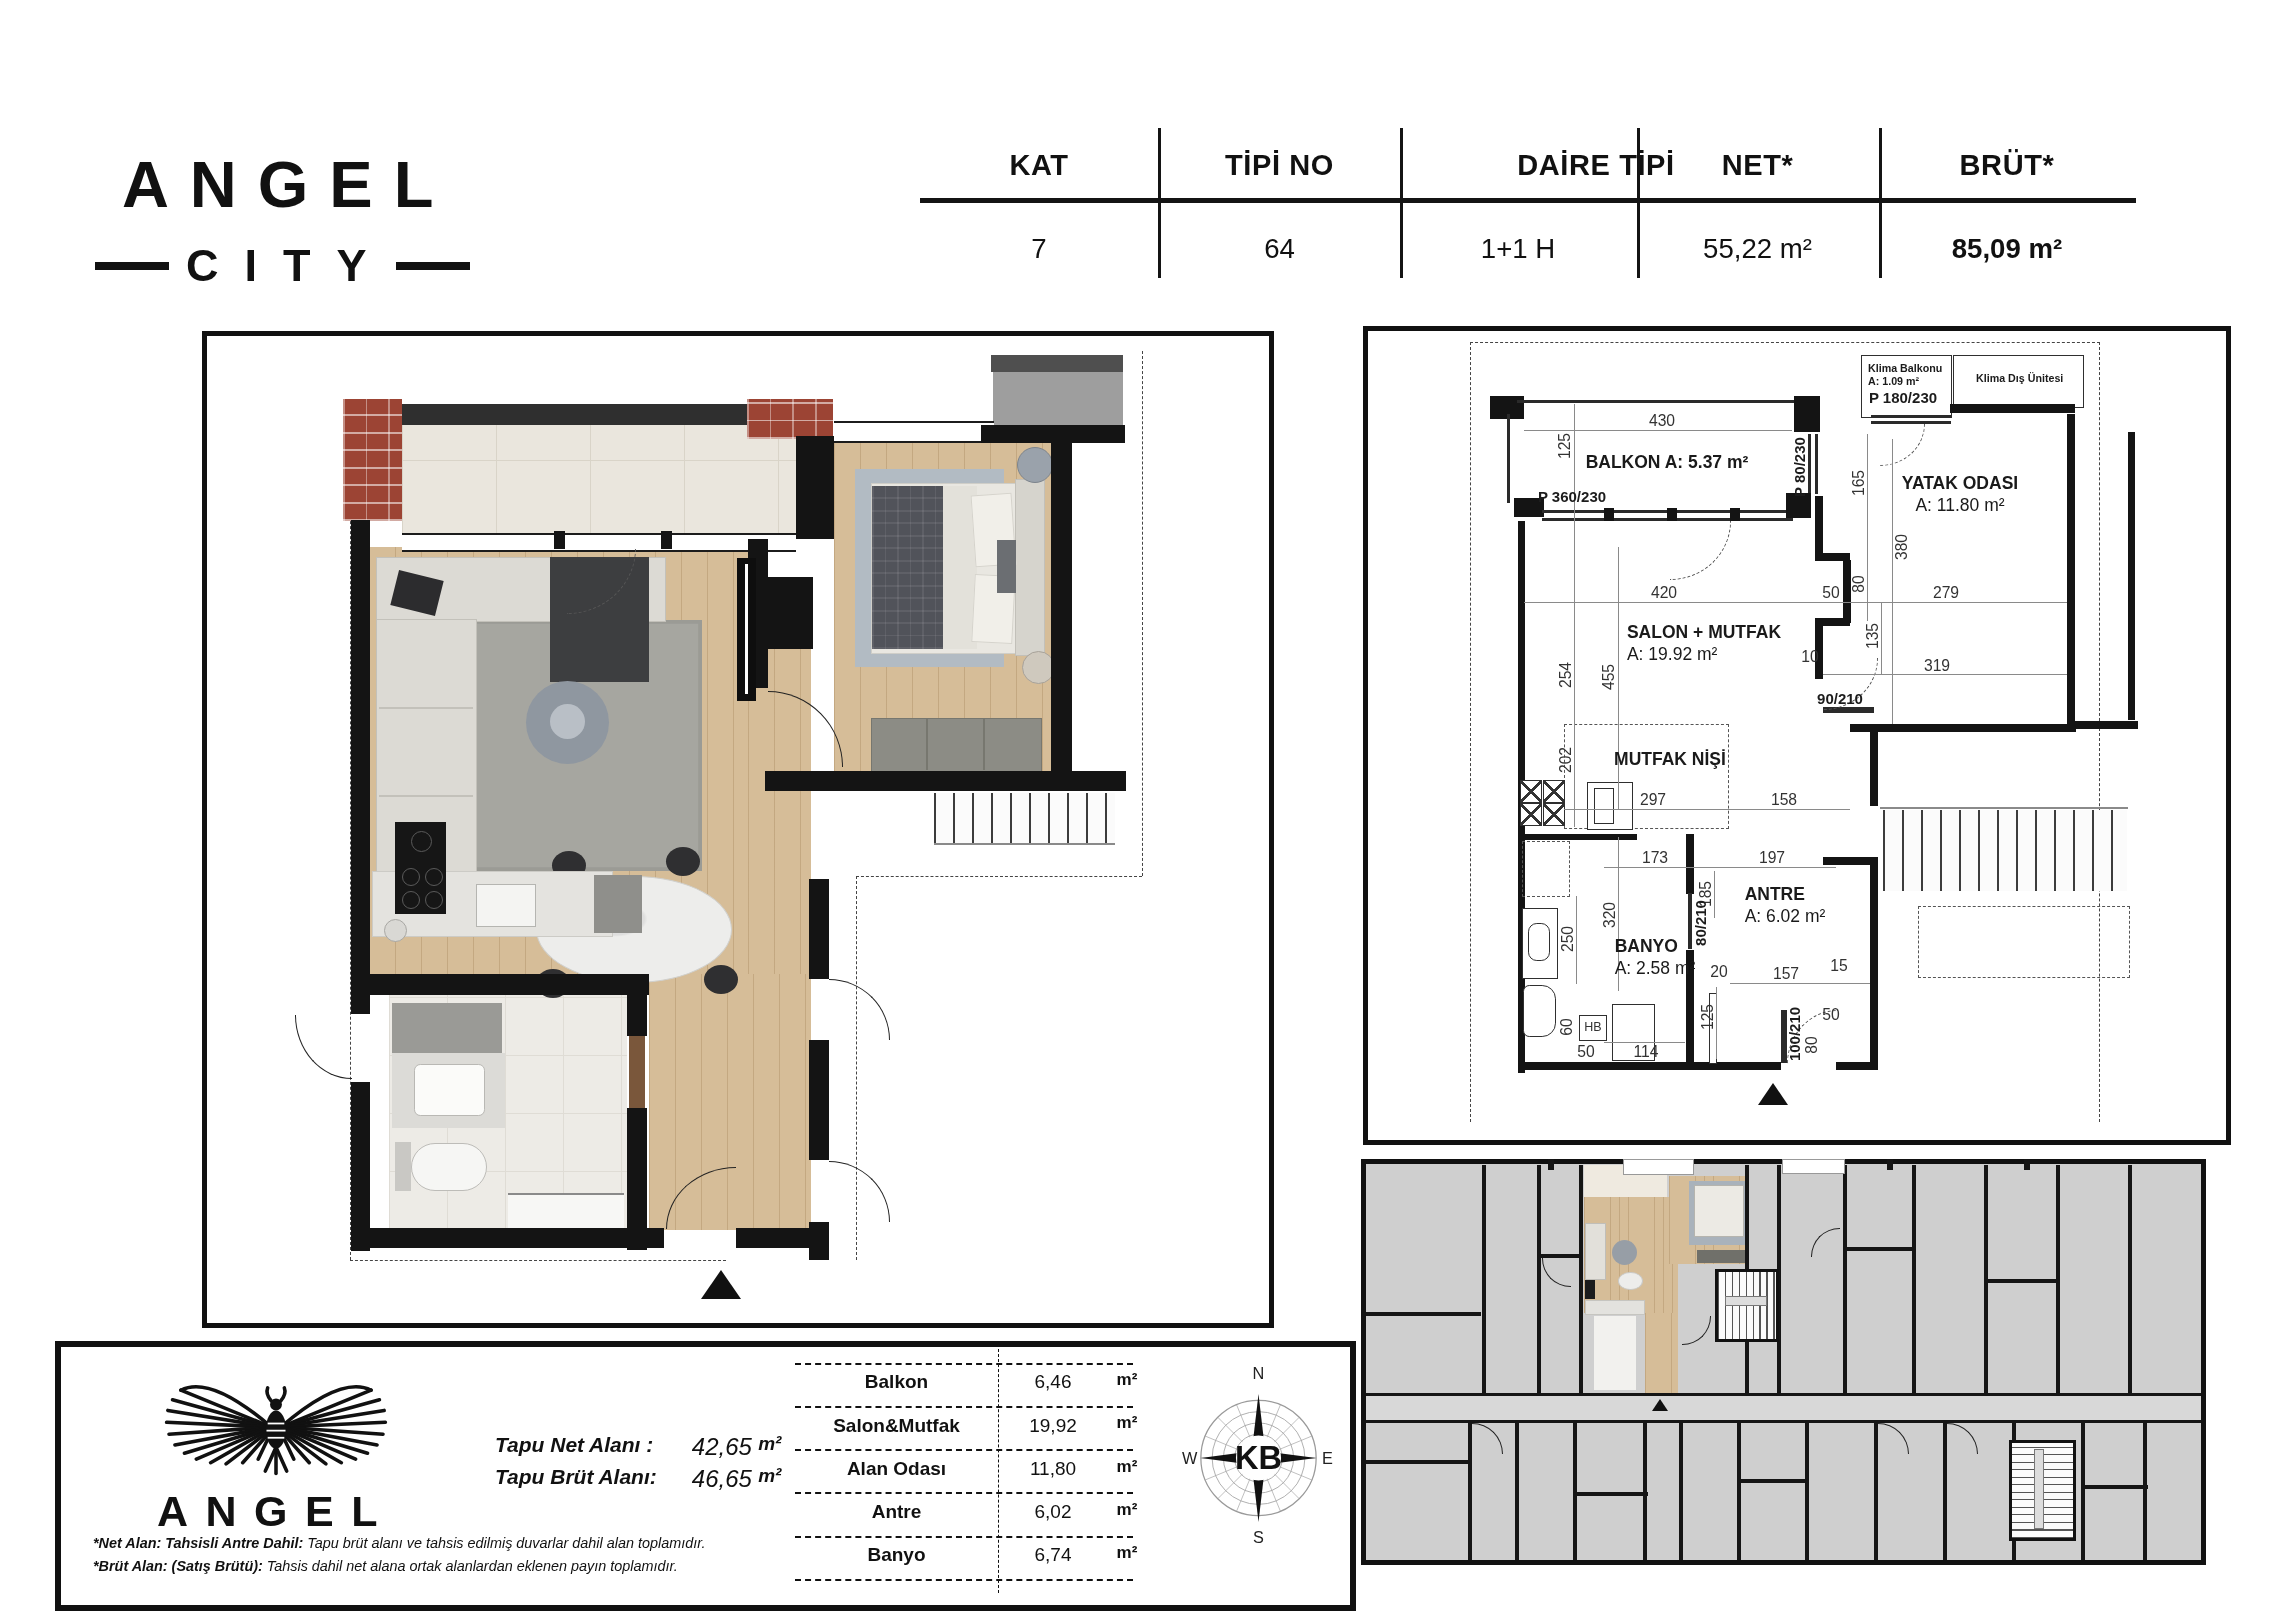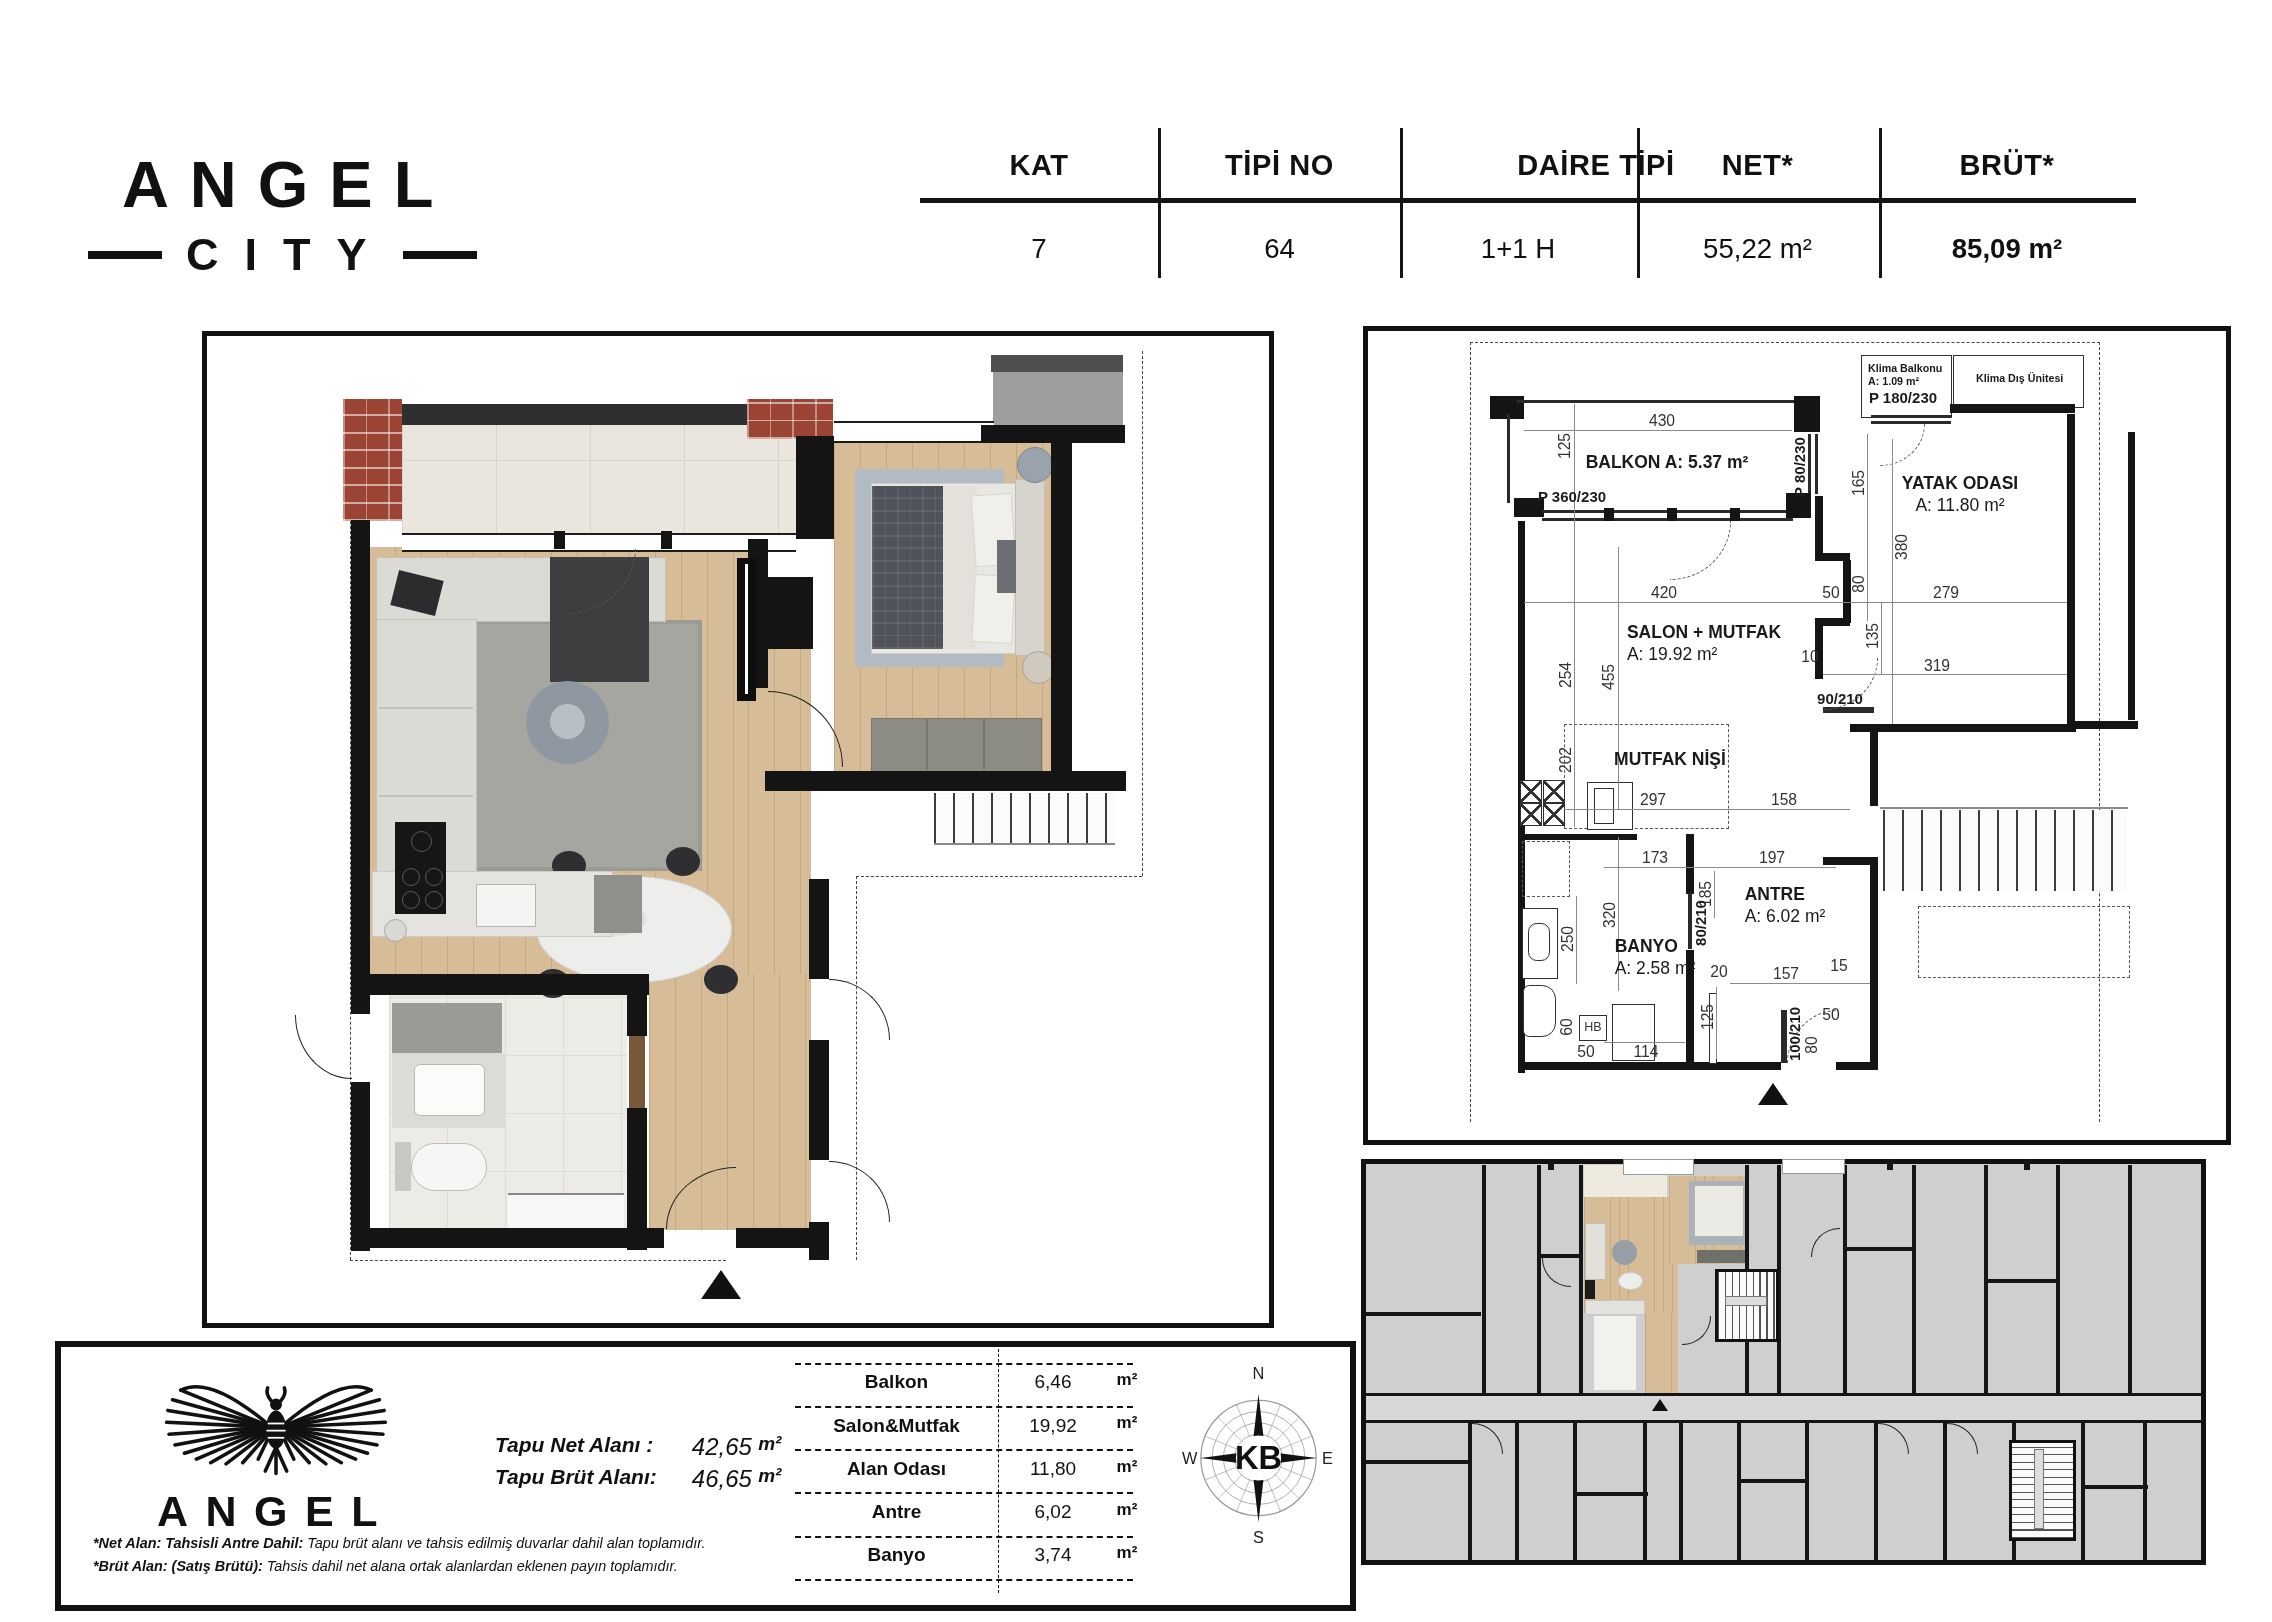--- a/index.html
+++ b/index.html
@@ -45,21 +45,21 @@
   .stairsHs{position:absolute;background:#fbfbfb;
      background-image:repeating-linear-gradient(0deg,#555 0 1.3px,rgba(0,0,0,0) 1.3px 7.5px)}
 </style>
 </head>
 <body>
 
 <div class="stage">
 
   <div class="abs" style="left:88px;top:147px;width:389px;text-align:center">
     <div style="font-size:65px;font-weight:800;letter-spacing:21px;margin-left:11.3px">ANGEL</div>
-    <div style="display:flex;align-items:center;justify-content:space-between;margin-top:7px">
+    <div style="display:flex;align-items:center;justify-content:center;margin-top:18px">
       <span style="display:inline-block;width:74px;height:8.1px;background:#111"></span>
       <span style="font-size:45px;font-weight:800;letter-spacing:26px;margin:0 3.8px 0 17.5px">CITY</span>
       <span style="display:inline-block;width:74px;height:8.1px;background:#111"></span>
     </div>
   </div>
 
   <div>
     <div class="hcol" style="left:926px;top:149px;width:226px">KAT</div>
     <div class="hcol" style="left:1165px;top:149px;width:229px">TİPİ NO</div>
     <div class="hcol" style="left:1484px;top:149px;width:224px">DAİRE TİPİ</div>
@@ -409,21 +409,21 @@
       <div class="abs" style="left:795px;top:1415px;width:203px;text-align:center;font-size:19px;font-weight:bold">Salon&amp;Mutfak</div>
       <div class="abs" style="left:998px;top:1415px;width:110px;text-align:center;font-size:19px">19,92</div>
       <div class="abs" style="left:1108px;top:1413px;width:38px;text-align:center;font-size:17px;font-weight:bold">m²</div>
       <div class="abs" style="left:795px;top:1458px;width:203px;text-align:center;font-size:19px;font-weight:bold">Alan Odası</div>
       <div class="abs" style="left:998px;top:1458px;width:110px;text-align:center;font-size:19px">11,80</div>
       <div class="abs" style="left:1108px;top:1457px;width:38px;text-align:center;font-size:17px;font-weight:bold">m²</div>
       <div class="abs" style="left:795px;top:1501px;width:203px;text-align:center;font-size:19px;font-weight:bold">Antre</div>
       <div class="abs" style="left:998px;top:1501px;width:110px;text-align:center;font-size:19px">6,02</div>
       <div class="abs" style="left:1108px;top:1500px;width:38px;text-align:center;font-size:17px;font-weight:bold">m²</div>
       <div class="abs" style="left:795px;top:1544px;width:203px;text-align:center;font-size:19px;font-weight:bold">Banyo</div>
-      <div class="abs" style="left:998px;top:1544px;width:110px;text-align:center;font-size:19px">3,74</div>
+      <div class="abs" style="left:998px;top:1544px;width:110px;text-align:center;font-size:19px">6,74</div>
       <div class="abs" style="left:1108px;top:1543px;width:38px;text-align:center;font-size:17px;font-weight:bold">m²</div>
       <div class="abs" style="left:998px;top:1349px;height:244px;border-left:1.9px dashed #111"></div>
     </div>
 
     <div class="abs" style="left:93px;top:1532px;font-size:14.4px;font-style:italic;line-height:1.6">
       <div>
         <span style="font-weight:bold">*Net Alan: Tahsisli Antre Dahil:</span><span> Tapu brüt alanı ve tahsis edilmiş duvarlar dahil alan toplamıdır.</span>
       </div>
       <div>
         <span style="font-weight:bold">*Brüt Alan: (Satış Brütü):</span><span> Tahsis dahil net alana ortak alanlardan eklenen payın toplamıdır.</span>

